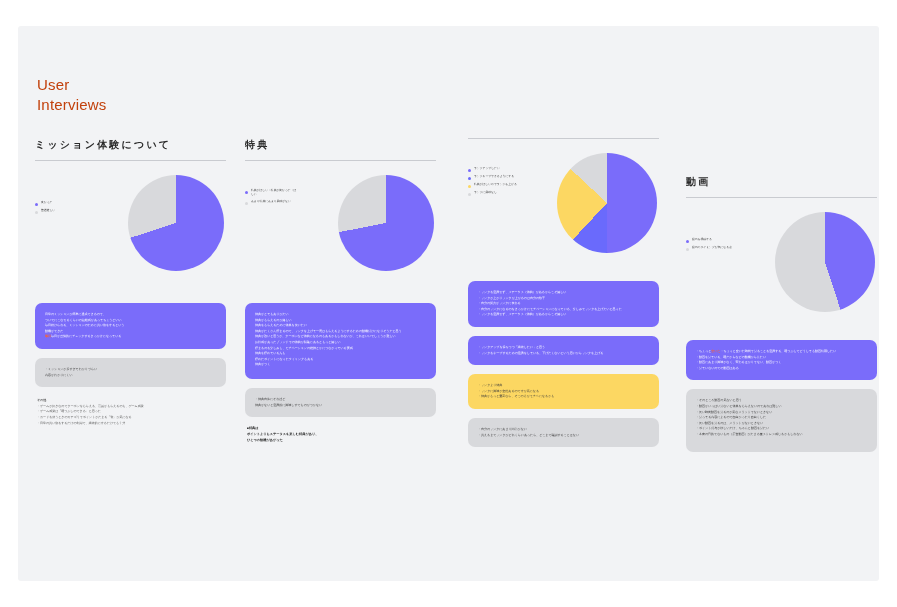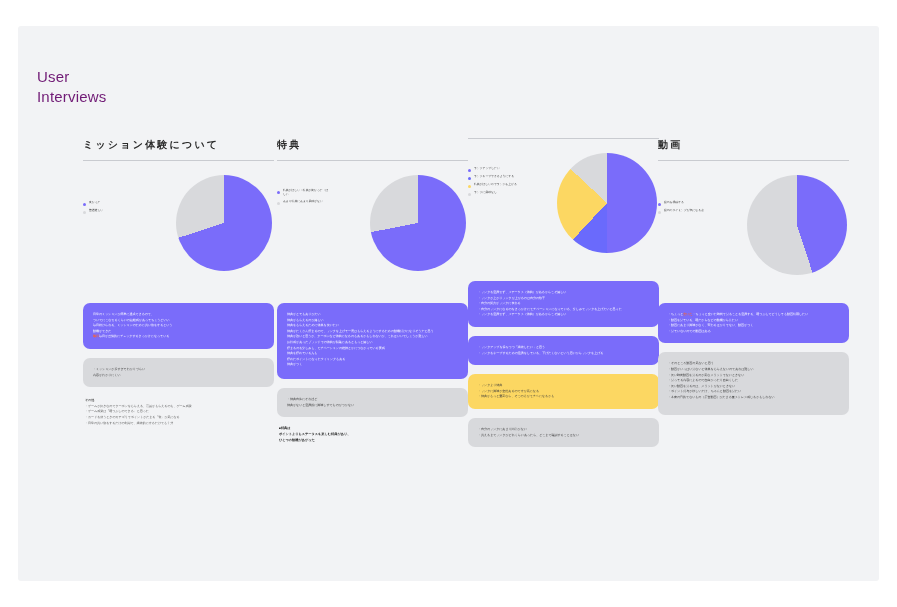--- a/index.html
+++ b/index.html
@@ -12,31 +12,31 @@
   #canvas{
     position:absolute;left:18px;top:26px;width:861px;height:555px;
     background:#f2f3f5;
     border-radius:3px;
   }
   #board{
     position:absolute;left:0;top:0;width:861px;height:555px;
   }
   
   .doc-title{
-    position:absolute;left:19px;top:41px;
-    font-size:15px;line-height:20px;color:#701a75;
+    position:absolute;left:19px;top:49px;
+    font-size:15px;line-height:20px;color:#c2410c;
     font-weight:400;letter-spacing:.2px;
     white-space:pre-line;
   }
   
   .col{position:absolute;top:108px;}
-  .col-1{left:17px;width:191px;margin-left:48px;}
-  .col-2{left:227px;width:191px;margin-left:32px;}
+  .col-1{left:17px;width:191px;}
+  .col-2{left:227px;width:191px;}
   .col-3{left:450px;width:191px;}
-  .col-4{left:640px;width:191px;}
+  .col-4{left:668px;width:191px;margin-top:37px;}
 
   .col-head{
     font-size:10px;font-weight:700;color:#2b2b2b;
     letter-spacing:2.2px;
     height:22px;line-height:22px;white-space:nowrap;overflow:hidden;
   }
   .col-rule{
     height:1px;background:#c9cbd0;margin-top:4px;width:100%;
   }
   

